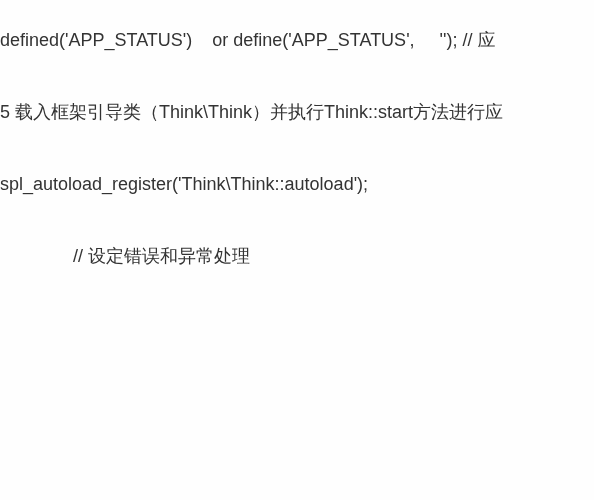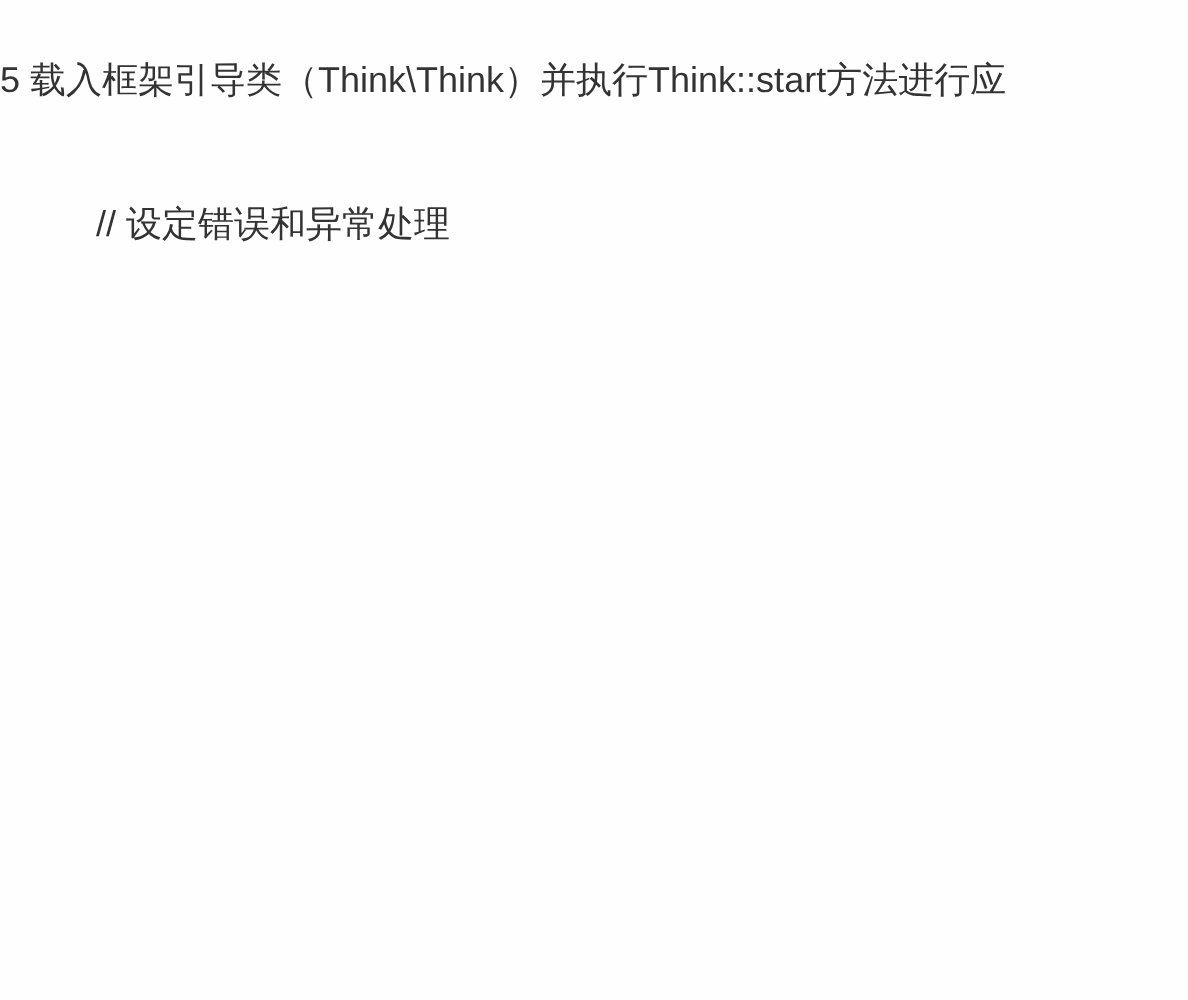--- a/index.html
+++ b/index.html
@@ -17,23 +17,26 @@
     .code-block {
       white-space: pre;
       padding: 0;
     }
     .line {
       display: block;
       margin-bottom: 18px;
     }
     .indent {
       padding-left: 48px;
+      margin-left: 25px;
     }
   </style>
 </head>
 <body>
 
 <div class="code-block">
+<span class="line">defined('APP_STATUS')    or define('APP_STATUS',     ''); // 应</span>
 <span class="line">5 载入框架引导类（Think\Think）并执行Think::start方法进行应</span>
+<span class="line">spl_autoload_register('Think\Think::autoload');</span>
 <span class="line indent">// 设定错误和异常处理</span>
 
 
 </div>
 
 </body></html>

